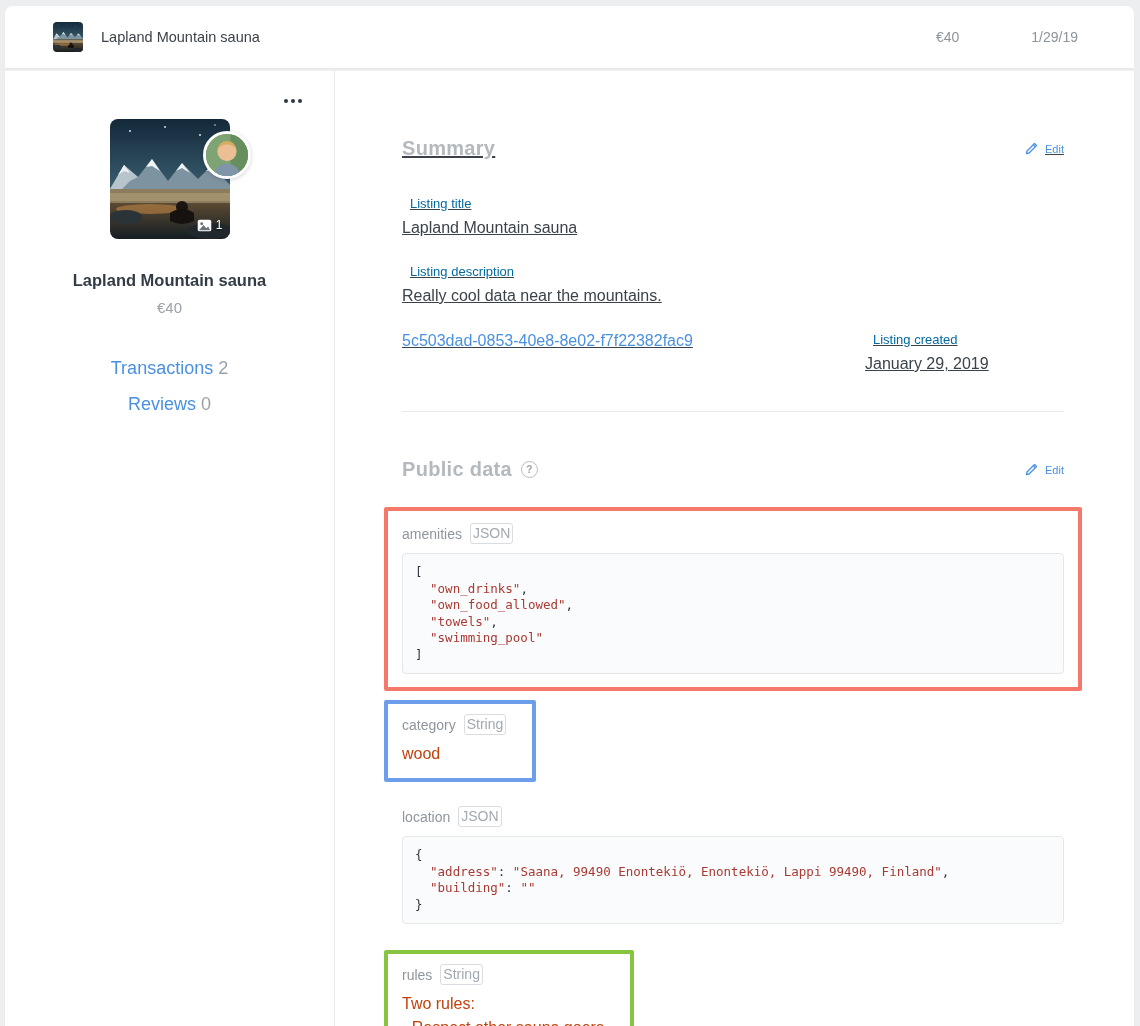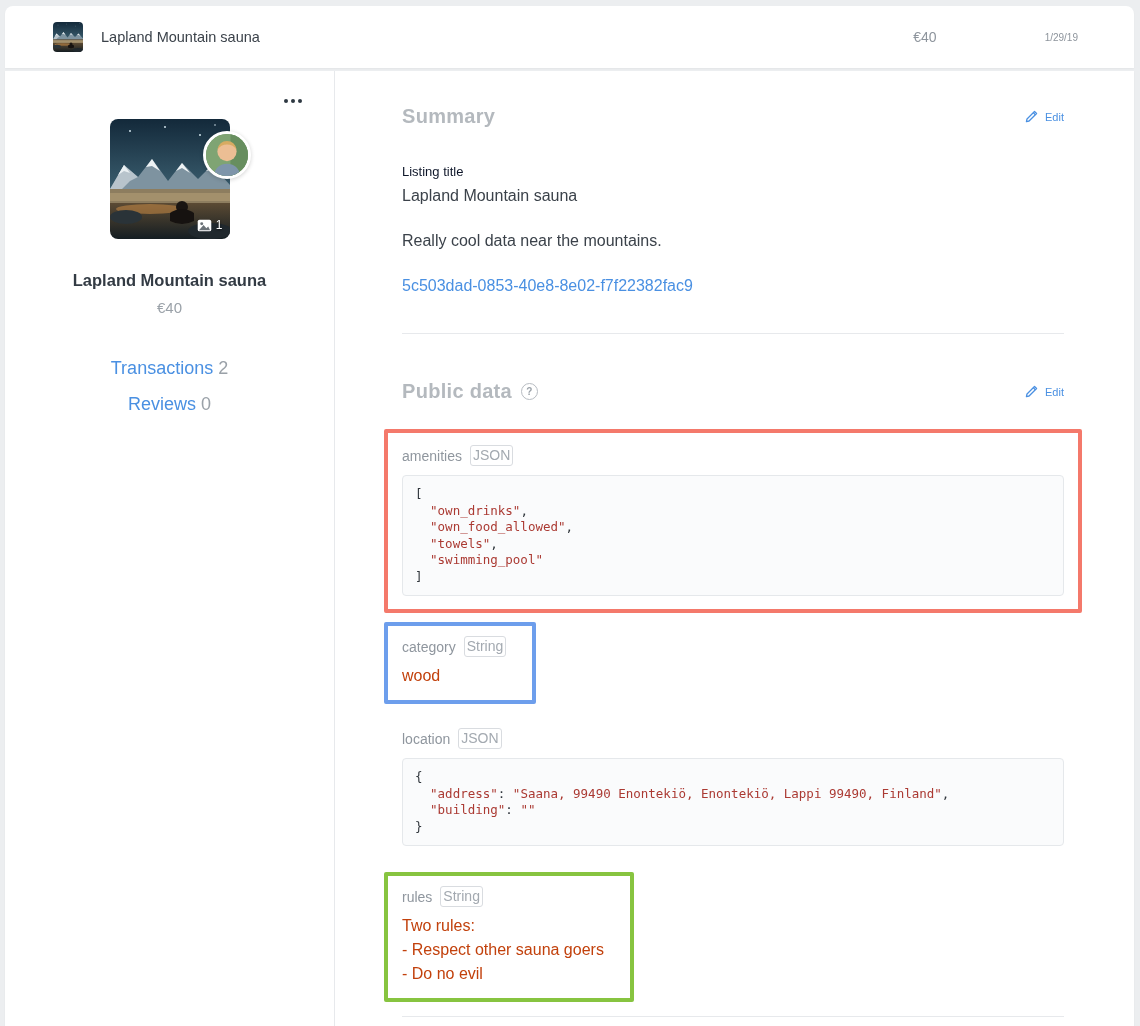--- a/index.html
+++ b/index.html
@@ -16,21 +16,21 @@
   .header-card{
     position:absolute; left:5px; top:6px; right:6px; height:62px;
     background:#fff; border-radius:8px 8px 0 0;
     display:flex; align-items:center;
     padding-left:48px; padding-right:56px;
     box-shadow:0 1px 2px rgba(0,0,0,.04);
   }
   .thumb{ width:30px; height:30px; border-radius:4px; overflow:hidden; flex:none; }
   .hdr-title{ margin-left:18px; font-size:14.5px; color:#3b424a; }
   .hdr-price{ margin-left:auto; font-size:14px; color:#8d949c; }
-  .hdr-date{ margin-left:108px; font-size:10px; color:#8d949c; }
+  .hdr-date{ margin-left:72px; font-size:14px; color:#8d949c; }
 
   
   .body-card{
     position:absolute; left:5px; top:71px; right:6px; bottom:0;
     background:#fff; display:flex;
     box-shadow:0 1px 2px rgba(0,0,0,.04);
   }
   .sidebar{ width:330px; flex:none; border-right:1px solid #e7e9ec; position:relative; }
   .main{ flex:1; padding:0 70px 0 67px; }
 
@@ -61,24 +61,24 @@
   .section{ border-bottom:1px solid #e7e9ec; }
   .section-head{ display:flex; justify-content:space-between; align-items:center; }
   .section-title{ font-size:20px; font-weight:bold; color:#b4b9be; letter-spacing:.3px; display:flex; align-items:center; gap:9px; }
   .help-icon{
     width:17px; height:17px; border:1px solid #b7bcc2; border-radius:50%;
     font-size:10px; font-weight:bold; color:#9aa1a8; display:inline-flex;
     align-items:center; justify-content:center; cursor:pointer;
   }
   .edit-link{ display:flex; align-items:center; gap:6px; color:#4a90e2; font-size:11px; text-decoration:none; cursor:pointer; }
 
-  .summary-section{ padding-top:34px; padding-bottom:38px; }
+  .summary-section{ padding-top:66px; padding-bottom:38px;text-decoration:underline; }
   .summary-section .section-head{ margin-bottom:36px; }
   .field{ margin-bottom:27px; }
-  .field-label{ font-size:13px; color:#0f172a; margin-bottom:8px; }
+  .field-label{ font-size:13px; color:#0369a1; margin-bottom:8px;margin-left:8px; }
   .field-value{ font-size:16px; color:#3b424a; }
   .id-row{ display:flex; }
   .id-col{ width:463px; flex:none; }
   .link-value{ color:#4a90e2; text-decoration:none; cursor:pointer;text-align:right; }
 
   .publicdata-section{ padding-top:46px; padding-bottom:14px; }
   .publicdata-section .section-head{ margin-bottom:26px; }
 
   .pd-label-row{ display:flex; align-items:center; font-size:14px; color:#8f969e; }
   .type-badge{
@@ -217,26 +217,31 @@
           <span>Edit</span>
         </a>
       </div>
 
       <div class="field">
         <div class="field-label">Listing title</div>
         <div class="field-value">Lapland Mountain sauna</div>
       </div>
 
       <div class="field">
+        <div class="field-label">Listing description</div>
         <div class="field-value">Really cool data near the mountains.</div>
       </div>
 
       <div class="id-row">
         <div class="id-col">
           <a class="field-value link-value">5c503dad-0853-40e8-8e02-f7f22382fac9</a>
+        </div>
+        <div>
+          <div class="field-label">Listing created</div>
+          <div class="field-value">January 29, 2019</div>
         </div>
       </div>
     </section>
 
     <section class="section publicdata-section">
       <div class="section-head">
         <h2 class="section-title">
           <span>Public data</span>
           <span class="help-icon">?</span>
         </h2>

